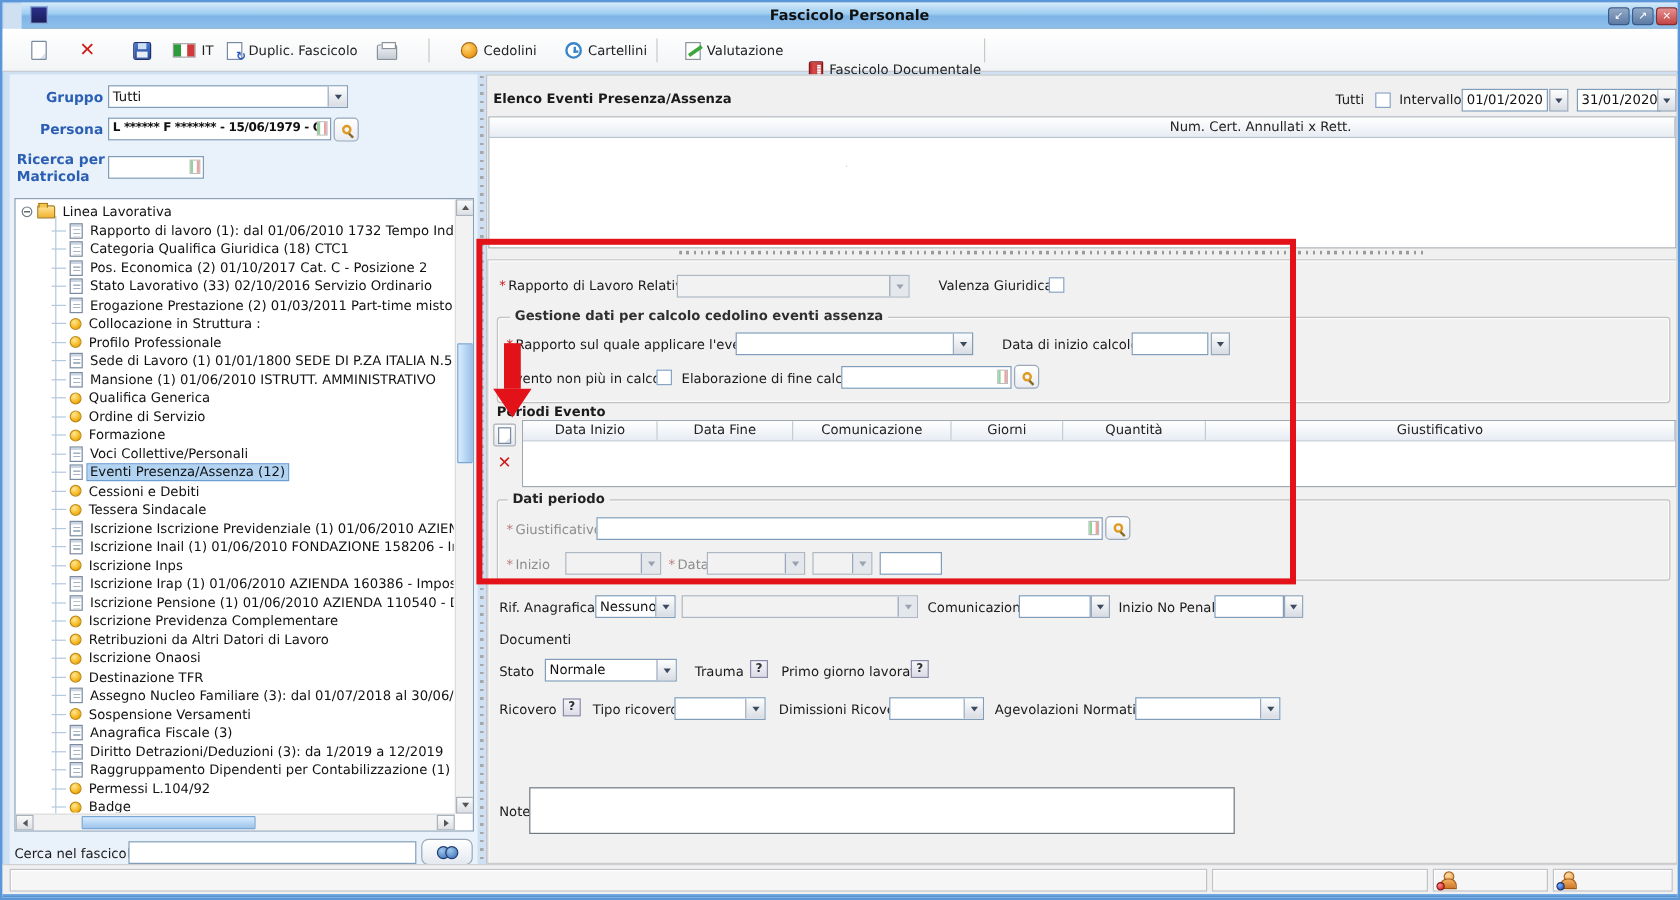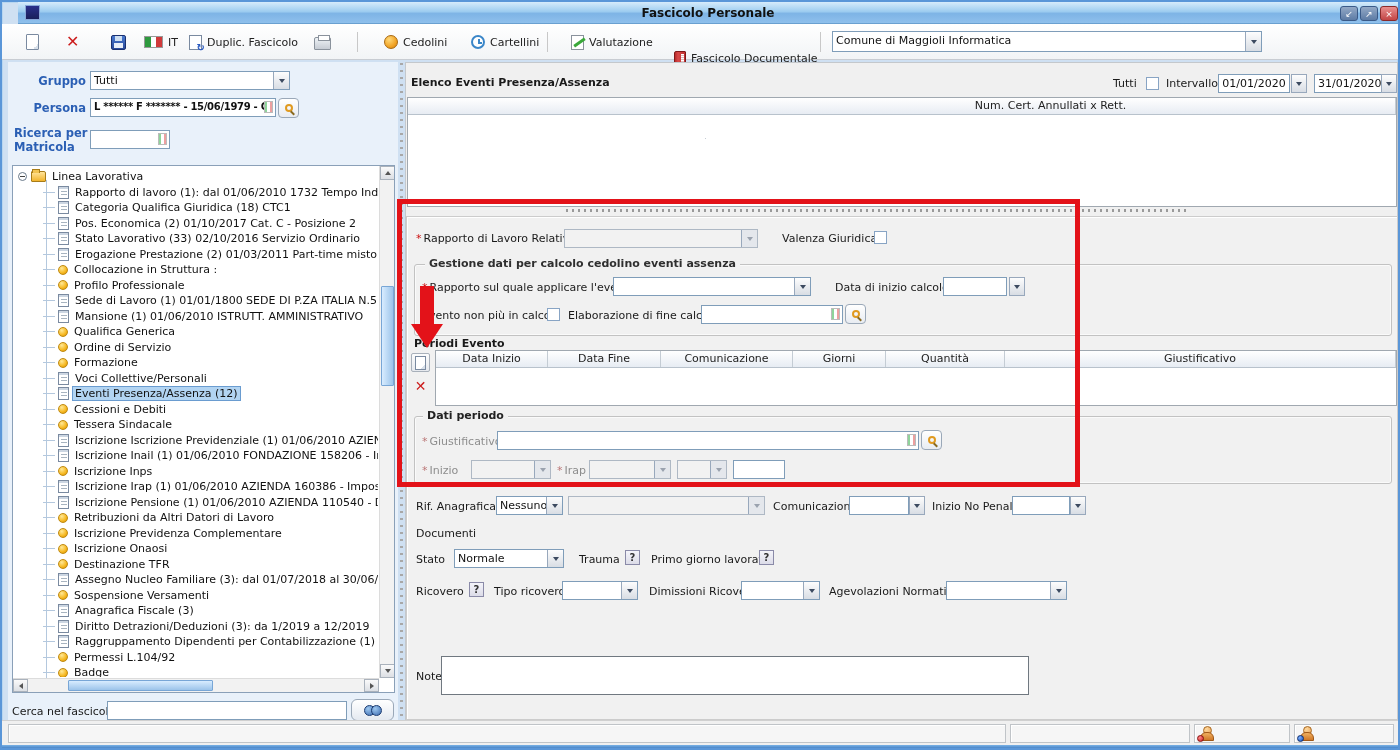--- a/index.html
+++ b/index.html
@@ -194,24 +194,20 @@
     <div class="tsep" style="left:545px;"></div>
     <div class="tbtn" style="left:565px;">
       <span class="val-page"></span>
       <span>Valutazione</span>
     </div>
     <div class="tbtn" style="left:668px;margin-top:16px;">
       <span class="red-book"></span>
       <span>Fascicolo Documentale</span>
     </div>
     <div class="tsep" style="left:818px;"></div>
-    <div class="combo" style="left:830px; top:7px; width:430px; height:21px;">
-      <span class="cval">Comune di Maggioli Informatica</span>
-      <span class="cbtn"></span>
-    </div>
   </div>
 
   <div class="left-panel">
     <div class="blbl" style="left:16px; top:12px; width:62px; text-align:right;">Gruppo</div>
     <div class="combo" style="left:82px; top:9px; width:200px;">
       <span class="cval">Tutti</span>
       <span class="cbtn"></span>
     </div>
     <div class="blbl" style="left:16px; top:39px; width:62px; text-align:right;">Persona</div>
     <div class="inputbox" style="left:82px; top:36px; width:186px;">
@@ -391,28 +387,28 @@
             <span class="tick"></span>
 
             <span class="ticon" data-icon="doc"></span>
             <span class="tlabel">Iscrizione Pensione (1) 01/06/2010 AZIENDA 110540 - Dip. Enti Loc</span>
           </div>
 
           <div class="trow" data-level="1" data-selected="false">
             <span class="tick"></span>
 
             <span class="ticon" data-icon="dot"></span>
+            <span class="tlabel">Iscrizione Previdenza Complementare</span>
+          </div>
+
+          <div class="trow" data-level="1" data-selected="false">
+            <span class="tick"></span>
+
+            <span class="ticon" data-icon="dot"></span>
             <span class="tlabel">Retribuzioni da Altri Datori di Lavoro</span>
-          </div>
-
-          <div class="trow" data-level="1" data-selected="false">
-            <span class="tick"></span>
-
-            <span class="ticon" data-icon="dot"></span>
-            <span class="tlabel">Iscrizione Previdenza Complementare</span>
           </div>
 
           <div class="trow" data-level="1" data-selected="false">
             <span class="tick"></span>
 
             <span class="ticon" data-icon="dot"></span>
             <span class="tlabel">Iscrizione Onaosi</span>
           </div>
 
           <div class="trow" data-level="1" data-selected="false">
@@ -595,21 +591,21 @@
           </span>
       </div>
       <div class="magbtn" style="left:514px; top:213px;">
           <span class="mag"></span>
         </div>
       <div class="lbl gray" style="left:15px; top:247px;text-align:center;"><span class="req gray">*</span><span>Inizio</span></div>
       <div class="combo dis" style="left:64px; top:243px; width:80px;">
           <span class="cval"></span>
           <span class="cbtn"></span>
         </div>
-      <div class="lbl gray" style="left:150px; top:247px;"><span class="req gray">*</span><span>Irap</span></div>
+      <div class="lbl gray" style="left:150px; top:247px;"><span class="req gray">*</span><span>Data</span></div>
       <div class="combo dis" style="left:182px; top:243px; width:82px;">
           <span class="cval"></span>
           <span class="cbtn"></span>
         </div>
       <div class="combo dis" style="left:270px; top:243px; width:50px;">
           <span class="cval"></span>
           <span class="cbtn"></span>
         </div>
       <div class="inputbox" style="left:326px; top:243px; width:52px;">
           <span class="cval"></span>

